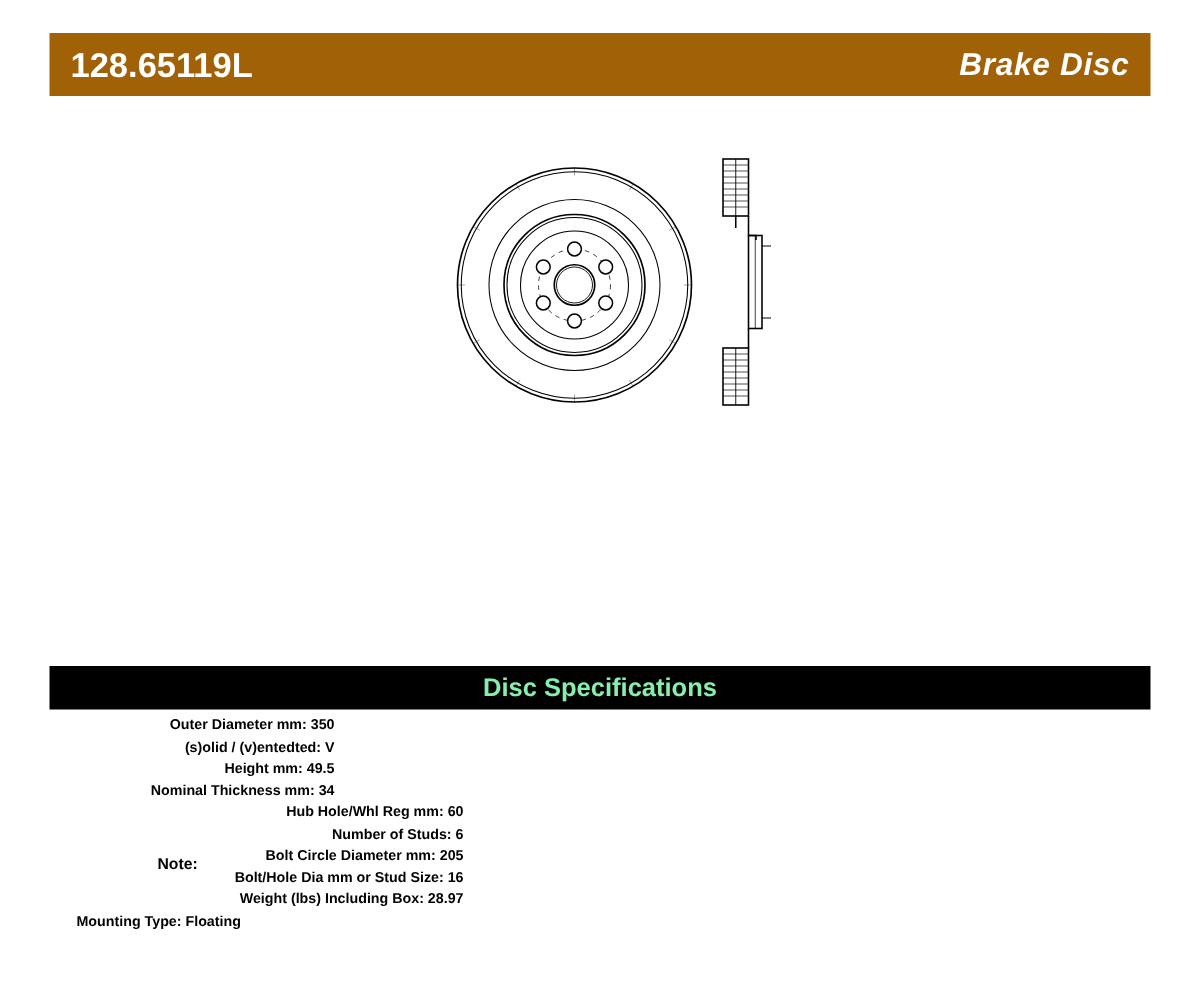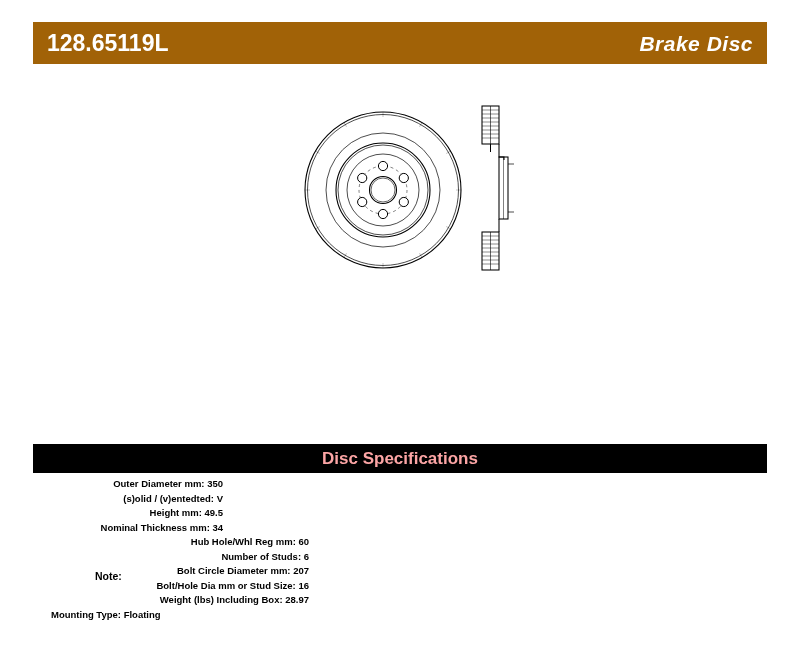--- a/index.html
+++ b/index.html
@@ -71,21 +71,21 @@
     left: 33px;
     top: 444px;
     width: 734px;
     height: 29px;
     background: #000000;
     display: flex;
     align-items: center;
     justify-content: center;
   }
   .specs-bar-title {
-    color: #fca5a5;
+    color: #86efac;
     font-size: 17px;
     font-weight: bold;
   }
 
   
   .specs-wrap {
     position: absolute;
     left: 33px;
     top: 477px;
     width: 734px;
@@ -121,21 +121,21 @@
 
   
   .note-row {
     position: absolute;
     left: 33px;
     top: 570px;
     width: 734px;
   }
   .note-label {
     position: absolute;
-    left: 62px;
+    left: 72px;
     top: 0;
     font-size: 10.5px;
     font-weight: bold;
   }
   .note-value {
     position: absolute;
     left: 120px;
     top: 0;
     font-size: 10.5px;
     font-weight: bold;
@@ -250,21 +250,21 @@
   <div class="spec-col col-left">
     <div class="spec-line">Outer Diameter mm: 350</div>
     <div class="spec-line">(s)olid / (v)entedted: V</div>
     <div class="spec-line">Height mm: 49.5</div>
     <div class="spec-line">Nominal Thickness mm: 34</div>
   </div>
 
   <div class="spec-col col-mid">
     <div class="spec-line">Hub Hole/Whl Reg mm: 60</div>
     <div class="spec-line">Number of Studs: 6</div>
-    <div class="spec-line">Bolt Circle Diameter mm: 207</div>
+    <div class="spec-line">Bolt Circle Diameter mm: 205</div>
     <div class="spec-line">Bolt/Hole Dia mm or Stud Size: 16</div>
     <div class="spec-line">Weight (lbs) Including Box: 28.97</div>
   </div>
 
   <div class="spec-col col-right">
     <div class="spec-line">Mounting Type: Floating</div>
   </div>
 
 </div>
 

